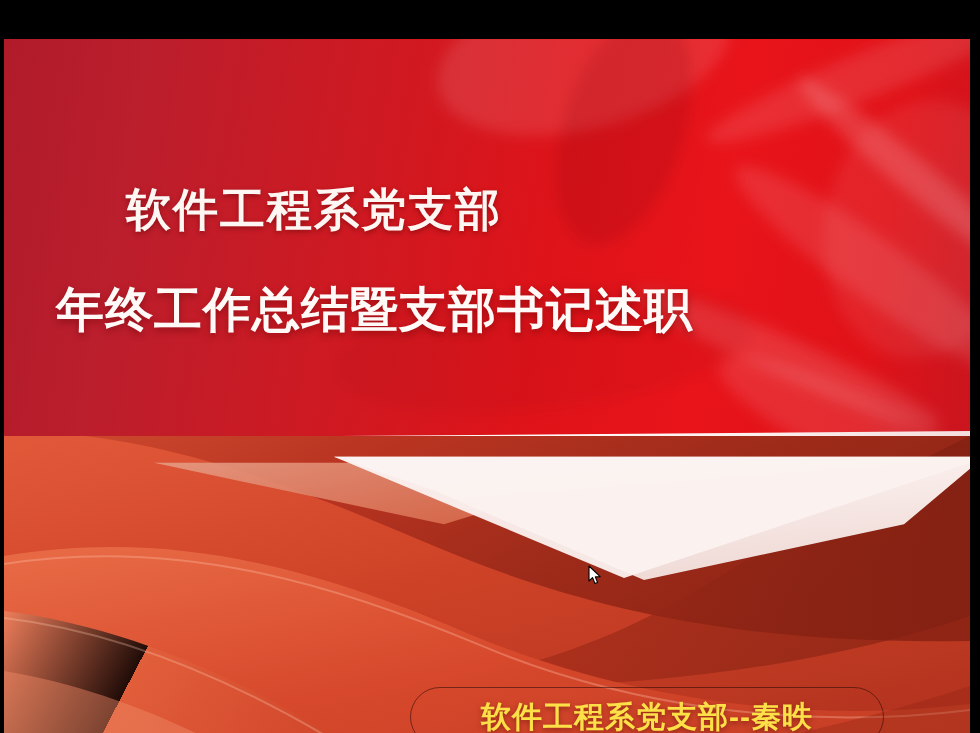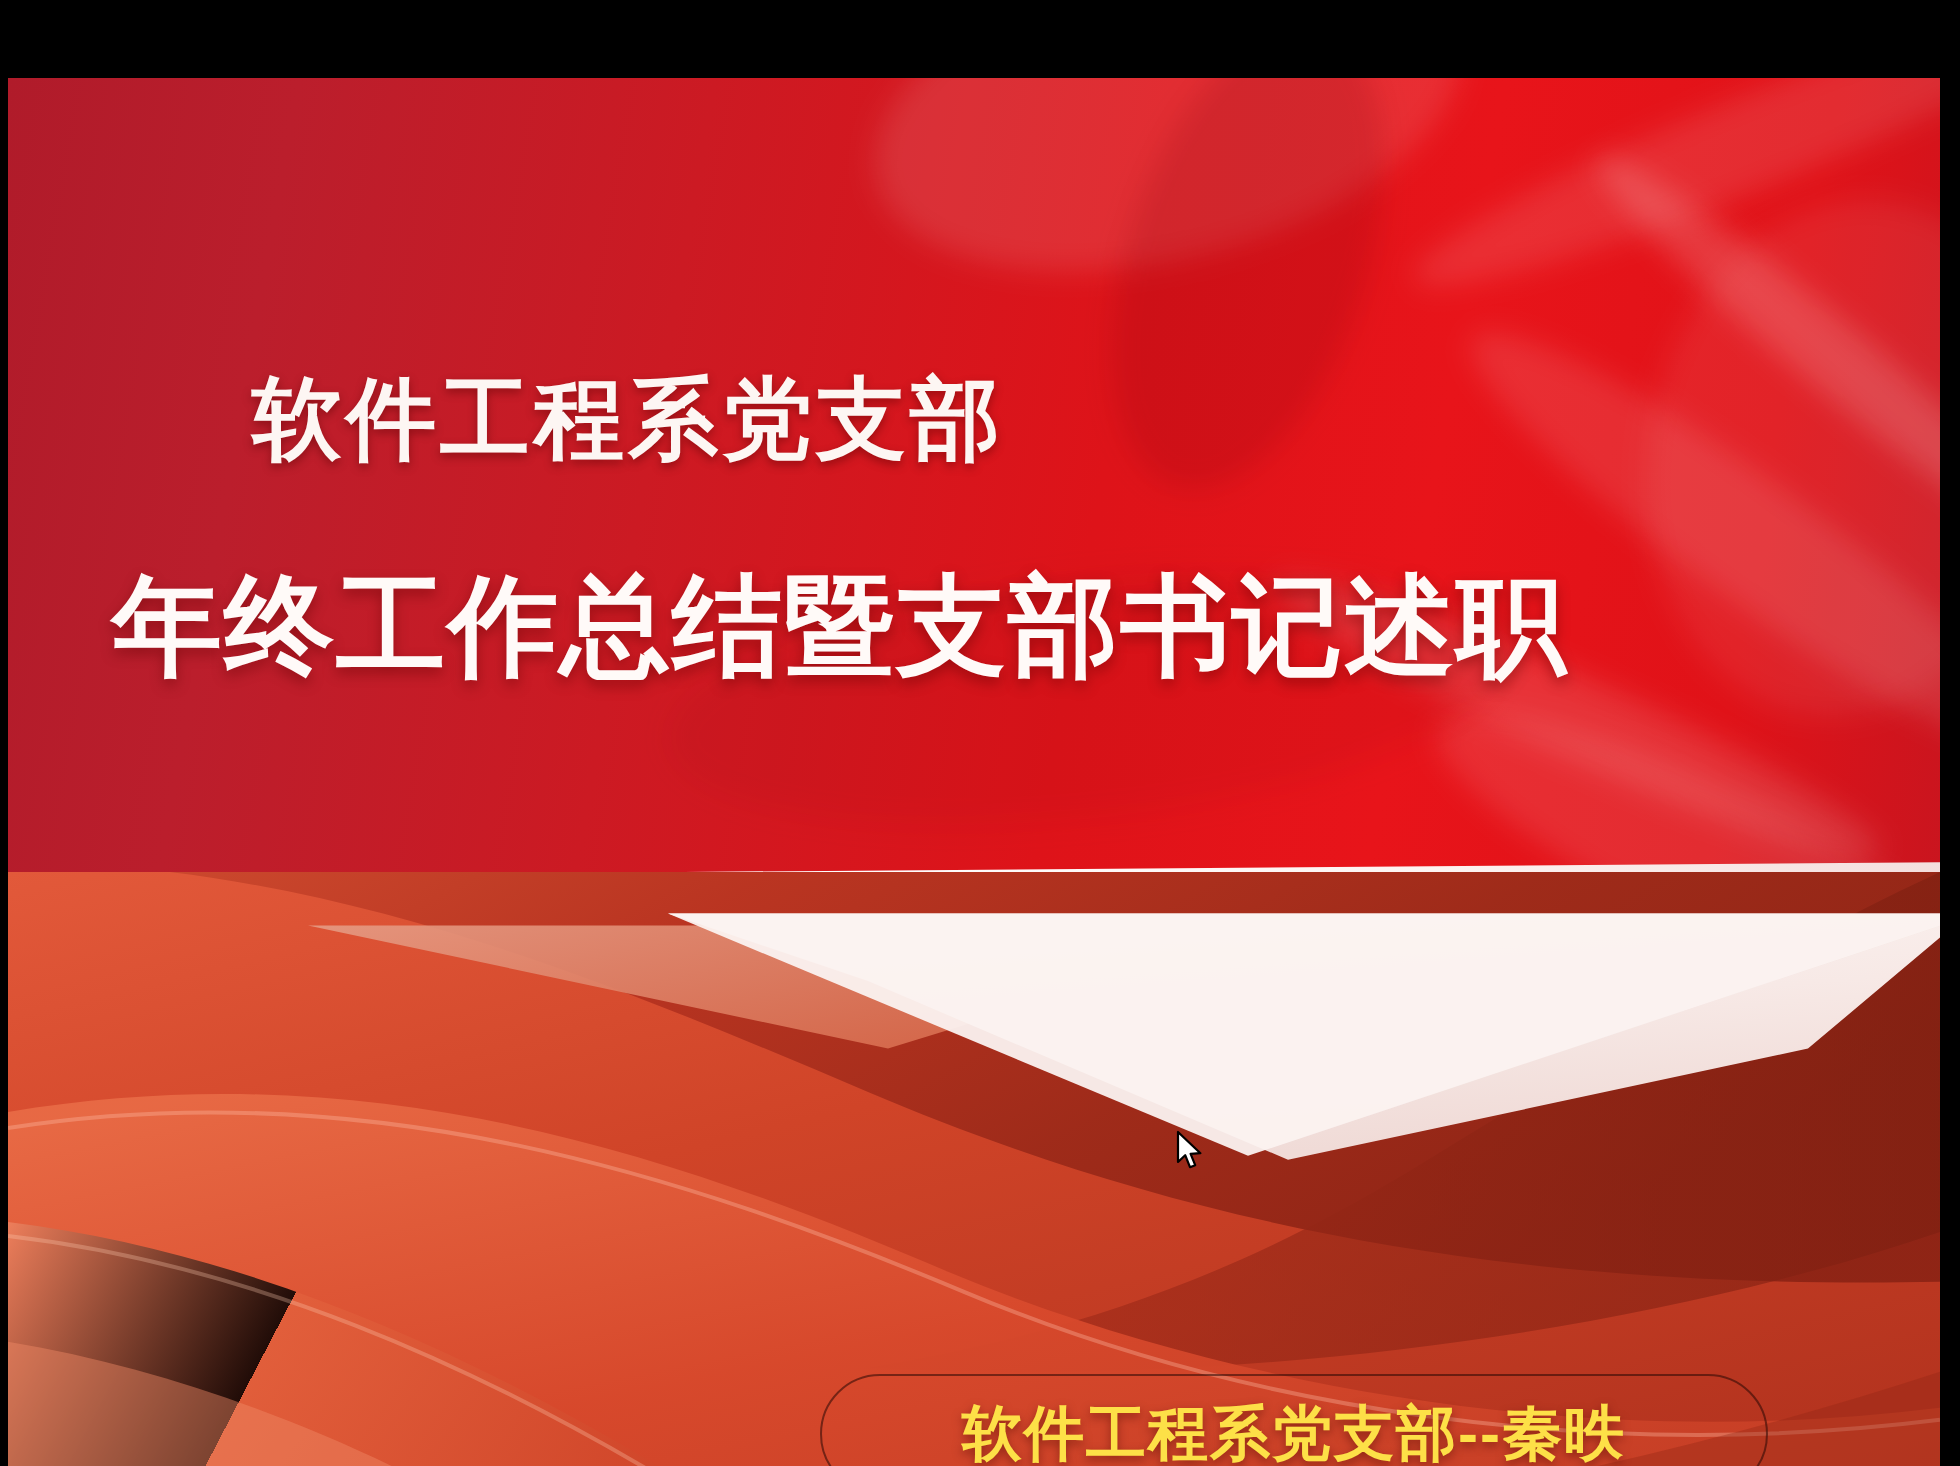--- a/index.html
+++ b/index.html
@@ -36,21 +36,21 @@
   
   #title-block{position:absolute;left:0;top:0;width:100%;height:100%;}
   #subtitle-line{
     position:absolute;left:122px;top:148px;
     color:#fdf6f3;font-size:45px;font-weight:700;letter-spacing:2px;line-height:1;
     text-shadow:0 2px 5px rgba(80,0,0,.45);
     white-space:nowrap;
   }
   #main-title{
     position:absolute;left:52px;top:247px;
-    color:#fffaf8;font-size:55px;font-weight:700;letter-spacing:1px;line-height:1;
+    color:#fffaf8;font-size:48px;font-weight:700;letter-spacing:1px;line-height:1;
     text-shadow:0 3px 7px rgba(90,0,0,.45);
     white-space:nowrap;
   }
 
   
   #band{position:absolute;left:0;top:53.5%;width:100%;height:9%;overflow:hidden;}
   
   #white-line{
     position:absolute;left:338px;top:11px;width:632px;height:7px;
     background:linear-gradient(90deg,#ffffff,#fdf3f1 60%,#f4dedd);

